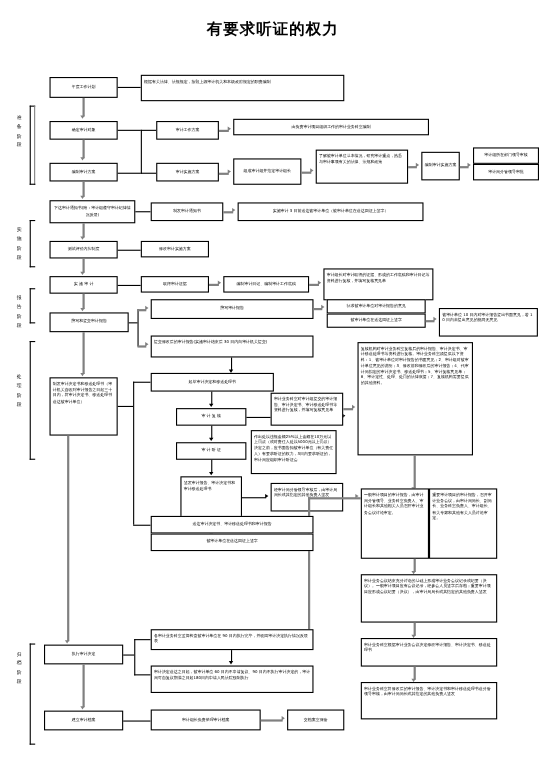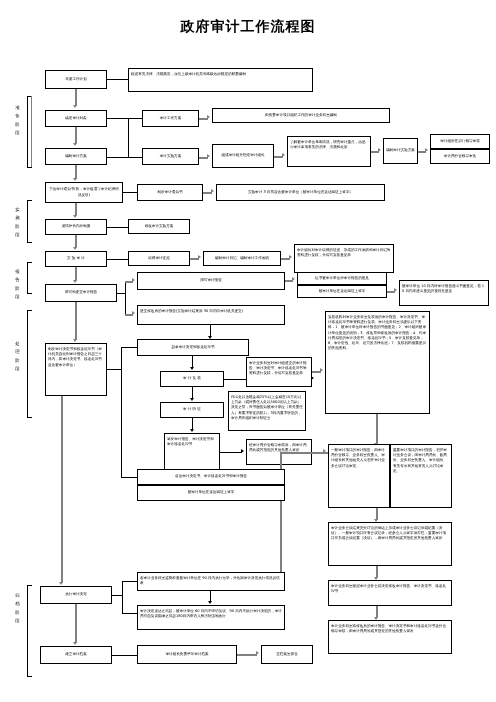--- a/index.html
+++ b/index.html
@@ -59,21 +59,21 @@
   .arw.down{ border-width:3px 2.2px 0 2.2px; border-color:#000 transparent transparent transparent;}
   .arw.down.g{ border-color:#808080 transparent transparent transparent;}
   .arw.right{ border-width:2.2px 0 2.2px 3px; border-color:transparent transparent transparent #000;}
   .arw.right.g{ border-color:transparent transparent transparent #808080;}
 </style>
 </head>
 <body>
 
 <div id="canvas">
 
-  <div class="title">政府审计工作流程图</div>
+  <div class="title">有要求听证的权力</div>
 
   <div class="stage" style="left:13px;top:104px;">
     <span>准</span>
       <span>备</span>
       <span>阶</span>
       <span>段</span>
   </div>
   <div class="stage" style="left:13px;top:206px;">
     <span>实</span>
       <span>施</span>

